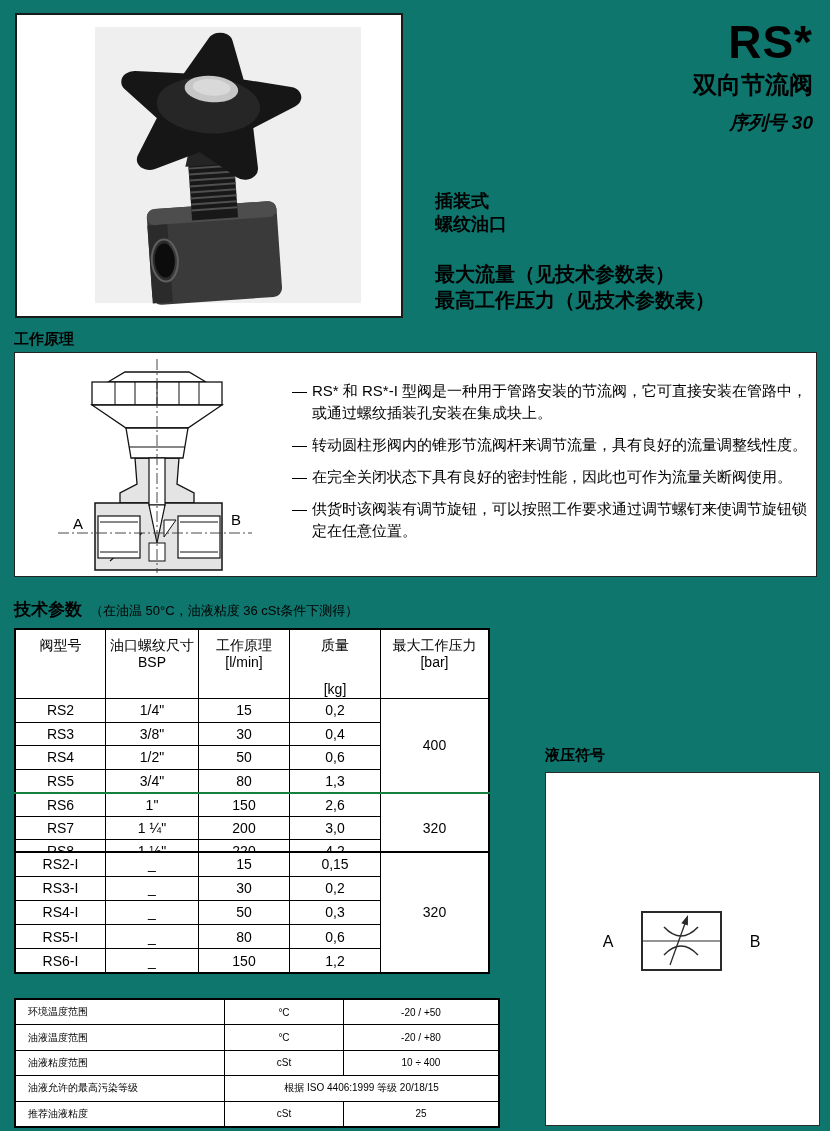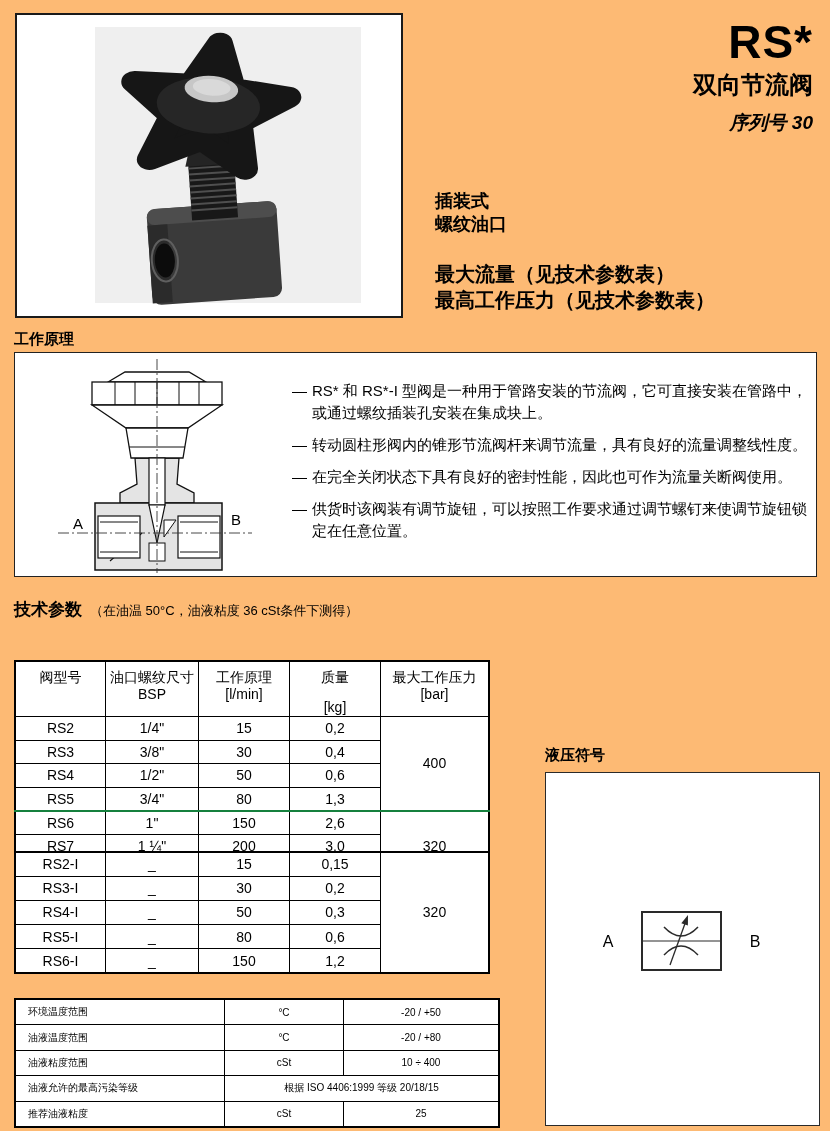--- a/index.html
+++ b/index.html
@@ -1,16 +1,16 @@
 <!DOCTYPE html>
 <html><head>
 <meta charset="utf-8">
 <style>
   html,body{margin:0;padding:0;background:#fff;}
-  .page{position:relative;width:830px;height:1131px;background:#fdba74;color:#000;
+  .page{position:relative;width:830px;height:1131px;background:#0f766e;color:#000;
         font-family:"Liberation Sans","DejaVu Sans",sans-serif;overflow:hidden;}
 
   
   .photo-box{position:absolute;left:15px;top:13px;width:384px;height:301px;border:2px solid #1a1a1a;background:#fff;}
   .title-block{position:absolute;top:18px;right:17px;text-align:right;line-height:1.05;}
   .title-model{font-size:46px;font-weight:700;letter-spacing:1px;}
   .title-type{font-size:24px;font-weight:700;margin-top:6px;}
   .title-series{font-size:19px;font-weight:700;margin-top:16px;font-style:italic;}
   .intro-block{position:absolute;left:435px;top:190px;}
   .intro-feature{font-size:18px;font-weight:700;line-height:23px;}
@@ -29,26 +29,26 @@
   
   .tp-heading{position:absolute;left:14px;top:598px;display:flex;align-items:baseline;gap:8px;}
   .tp-title{font-size:17px;font-weight:700;}
   .tp-note{font-size:13px;font-weight:400;}
 
   table{border-collapse:collapse;table-layout:fixed;background:#fff;}
   table.spec{position:absolute;left:14px;width:468px;border:2px solid #000;}
   .spec td,.spec th{border:1px solid #000;text-align:center;font-size:14px;font-weight:400;padding:0;}
   .spec th{vertical-align:top;padding-top:7px;line-height:17px;}
   .col-model{width:89px;}.col-bsp{width:92px;}.col-flow{width:90px;}.col-mass{width:90px;}.col-press{width:107px;}
-  .t1{top:660px;}
+  .t1{top:628px;}
   .t1 .hrow{height:52px;}
   .t1 .drow{height:23.5px;}
   .t1 tr.grp td{border-top:2px solid #15803d;}
   .sub{display:block;}
-  .sub-lower{display:block;margin-top:13px;}
+  .sub-lower{display:block;margin-top:27px;}
   .t2{top:851px;}
   .t2 .drow{height:24.2px;}
   .cond{top:998px;}
   .cond td{border:1px solid #000;font-size:10px;height:24.4px;text-align:center;padding:0;}
   .cond .lbl{text-align:left;padding-left:12px;width:196px;}
   .cond .unit{width:118px;}
   .cond .val{width:154px;}
 
   
   .hs-heading{position:absolute;left:545px;top:746px;font-size:15px;font-weight:700;}

